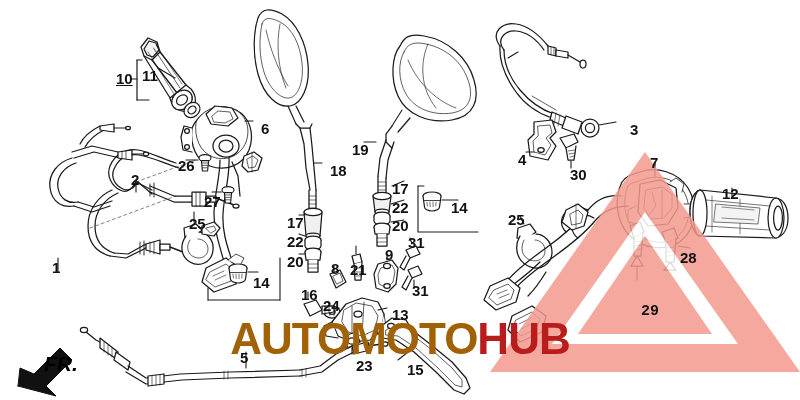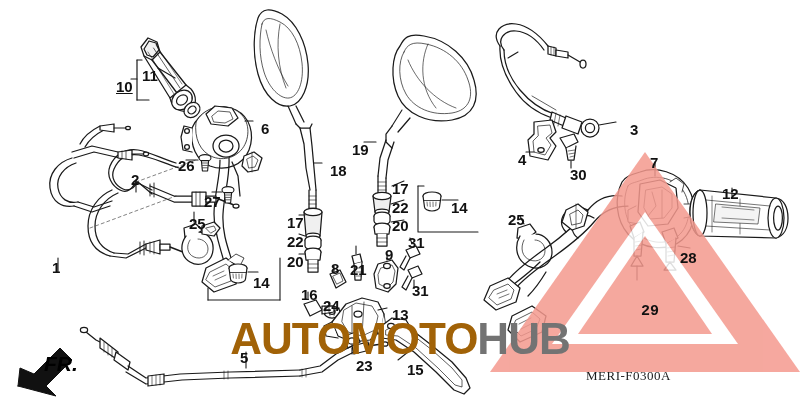--- a/index.html
+++ b/index.html
@@ -453,25 +453,25 @@
     <g opacity="0.85">
       <path d="M645,152 L800,372 L490,372 Z" fill="#f4998e"></path>
       <path d="M645,212 L738,344 L552,344 Z" fill="#ffffff"></path>
       <path d="M645,236 L712,334 L578,334 Z" fill="#f4998e"></path>
     </g>
   </svg>
 
   <div style="position:absolute;left:0;top:314px;width:800px;height:50px;z-index:32;
               pointer-events:none;font-family:'Liberation Sans',sans-serif;font-weight:bold;
               font-size:44px;letter-spacing:-1px;text-align:center;">
-    <span style="color:#a16207;">AUTO</span><span style="color:#a16207;">MOTO</span><span style="color:#737373;">HUB</span>
+    <span style="color:#a16207;">AUTO</span><span style="color:#a16207;">MOTO</span><span style="color:#b91c1c;">HUB</span>
   </div>
 
   <div id="callout-layer">
-      <div class="callout" style="left: 116px; top: 79px; text-decoration: underline;">10</div>
+      <div class="callout" style="left: 116px; top: 71px; text-decoration: underline;">10</div>
       <div class="callout" style="left: 142px; top: 68px;">11</div>
       <div class="callout" style="left: 261px; top: 121px;">6</div>
       <div class="callout" style="left: 178px; top: 158px;">26</div>
       <div class="callout" style="left: 204px; top: 194px;">27</div>
       <div class="callout" style="left: 131px; top: 172px;">2</div>
       <div class="callout" style="left: 189px; top: 216px;">25</div>
       <div class="callout" style="left: 52px; top: 260px;">1</div>
       <div class="callout" style="left: 253px; top: 275px;">14</div>
       <div class="callout" style="left: 240px; top: 350px;">5</div>
       <div class="callout" style="left: 330px; top: 163px;">18</div>
@@ -498,15 +498,14 @@
       <div class="callout" style="left: 570px; top: 167px;">30</div>
       <div class="callout" style="left: 508px; top: 212px;">25</div>
       <div class="callout" style="left: 650px; top: 155px;">7</div>
       <div class="callout" style="left: 722px; top: 186px;">12</div>
       <div class="callout" style="left: 680px; top: 250px;">28</div>
       <div class="callout" style="left: 641px; top: 304px; font-family: Liberation Mono, monospace;">29</div>
     </div>
 
   <div id="frlabel">FR.</div>
 
-  <div id="code">MERI-F0300A</div>
 
 </div>
 
 </body></html>

